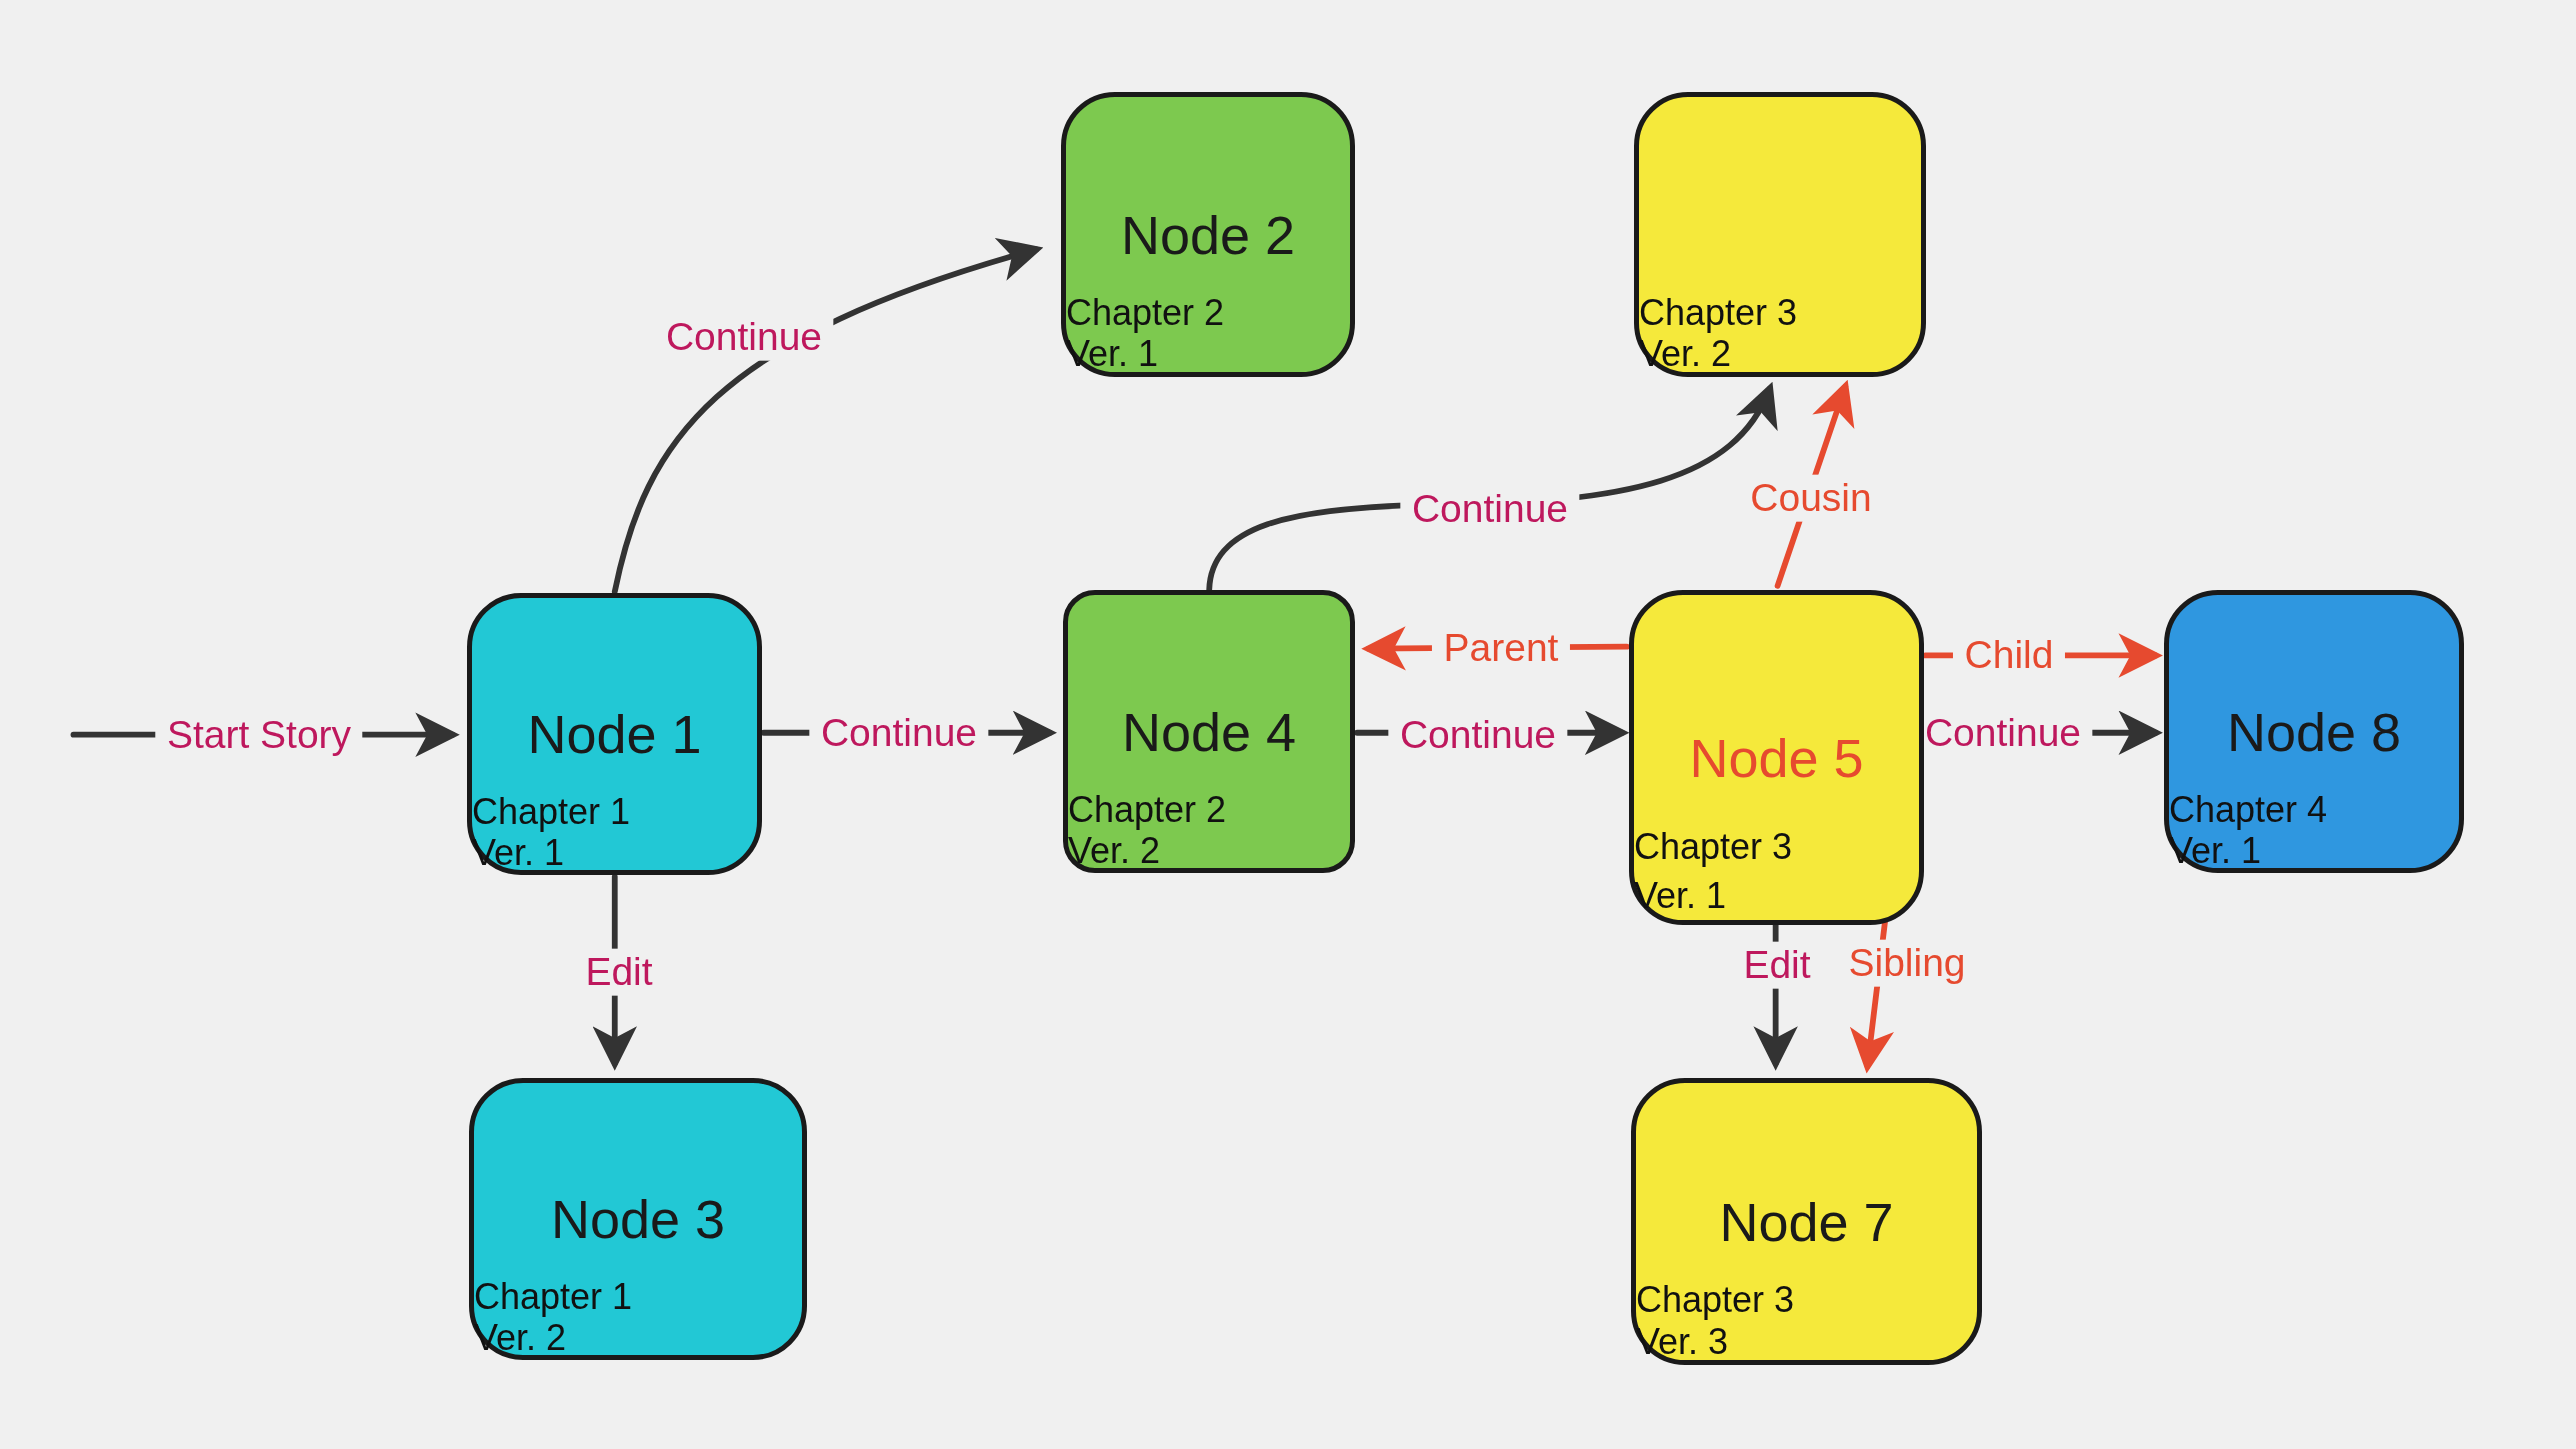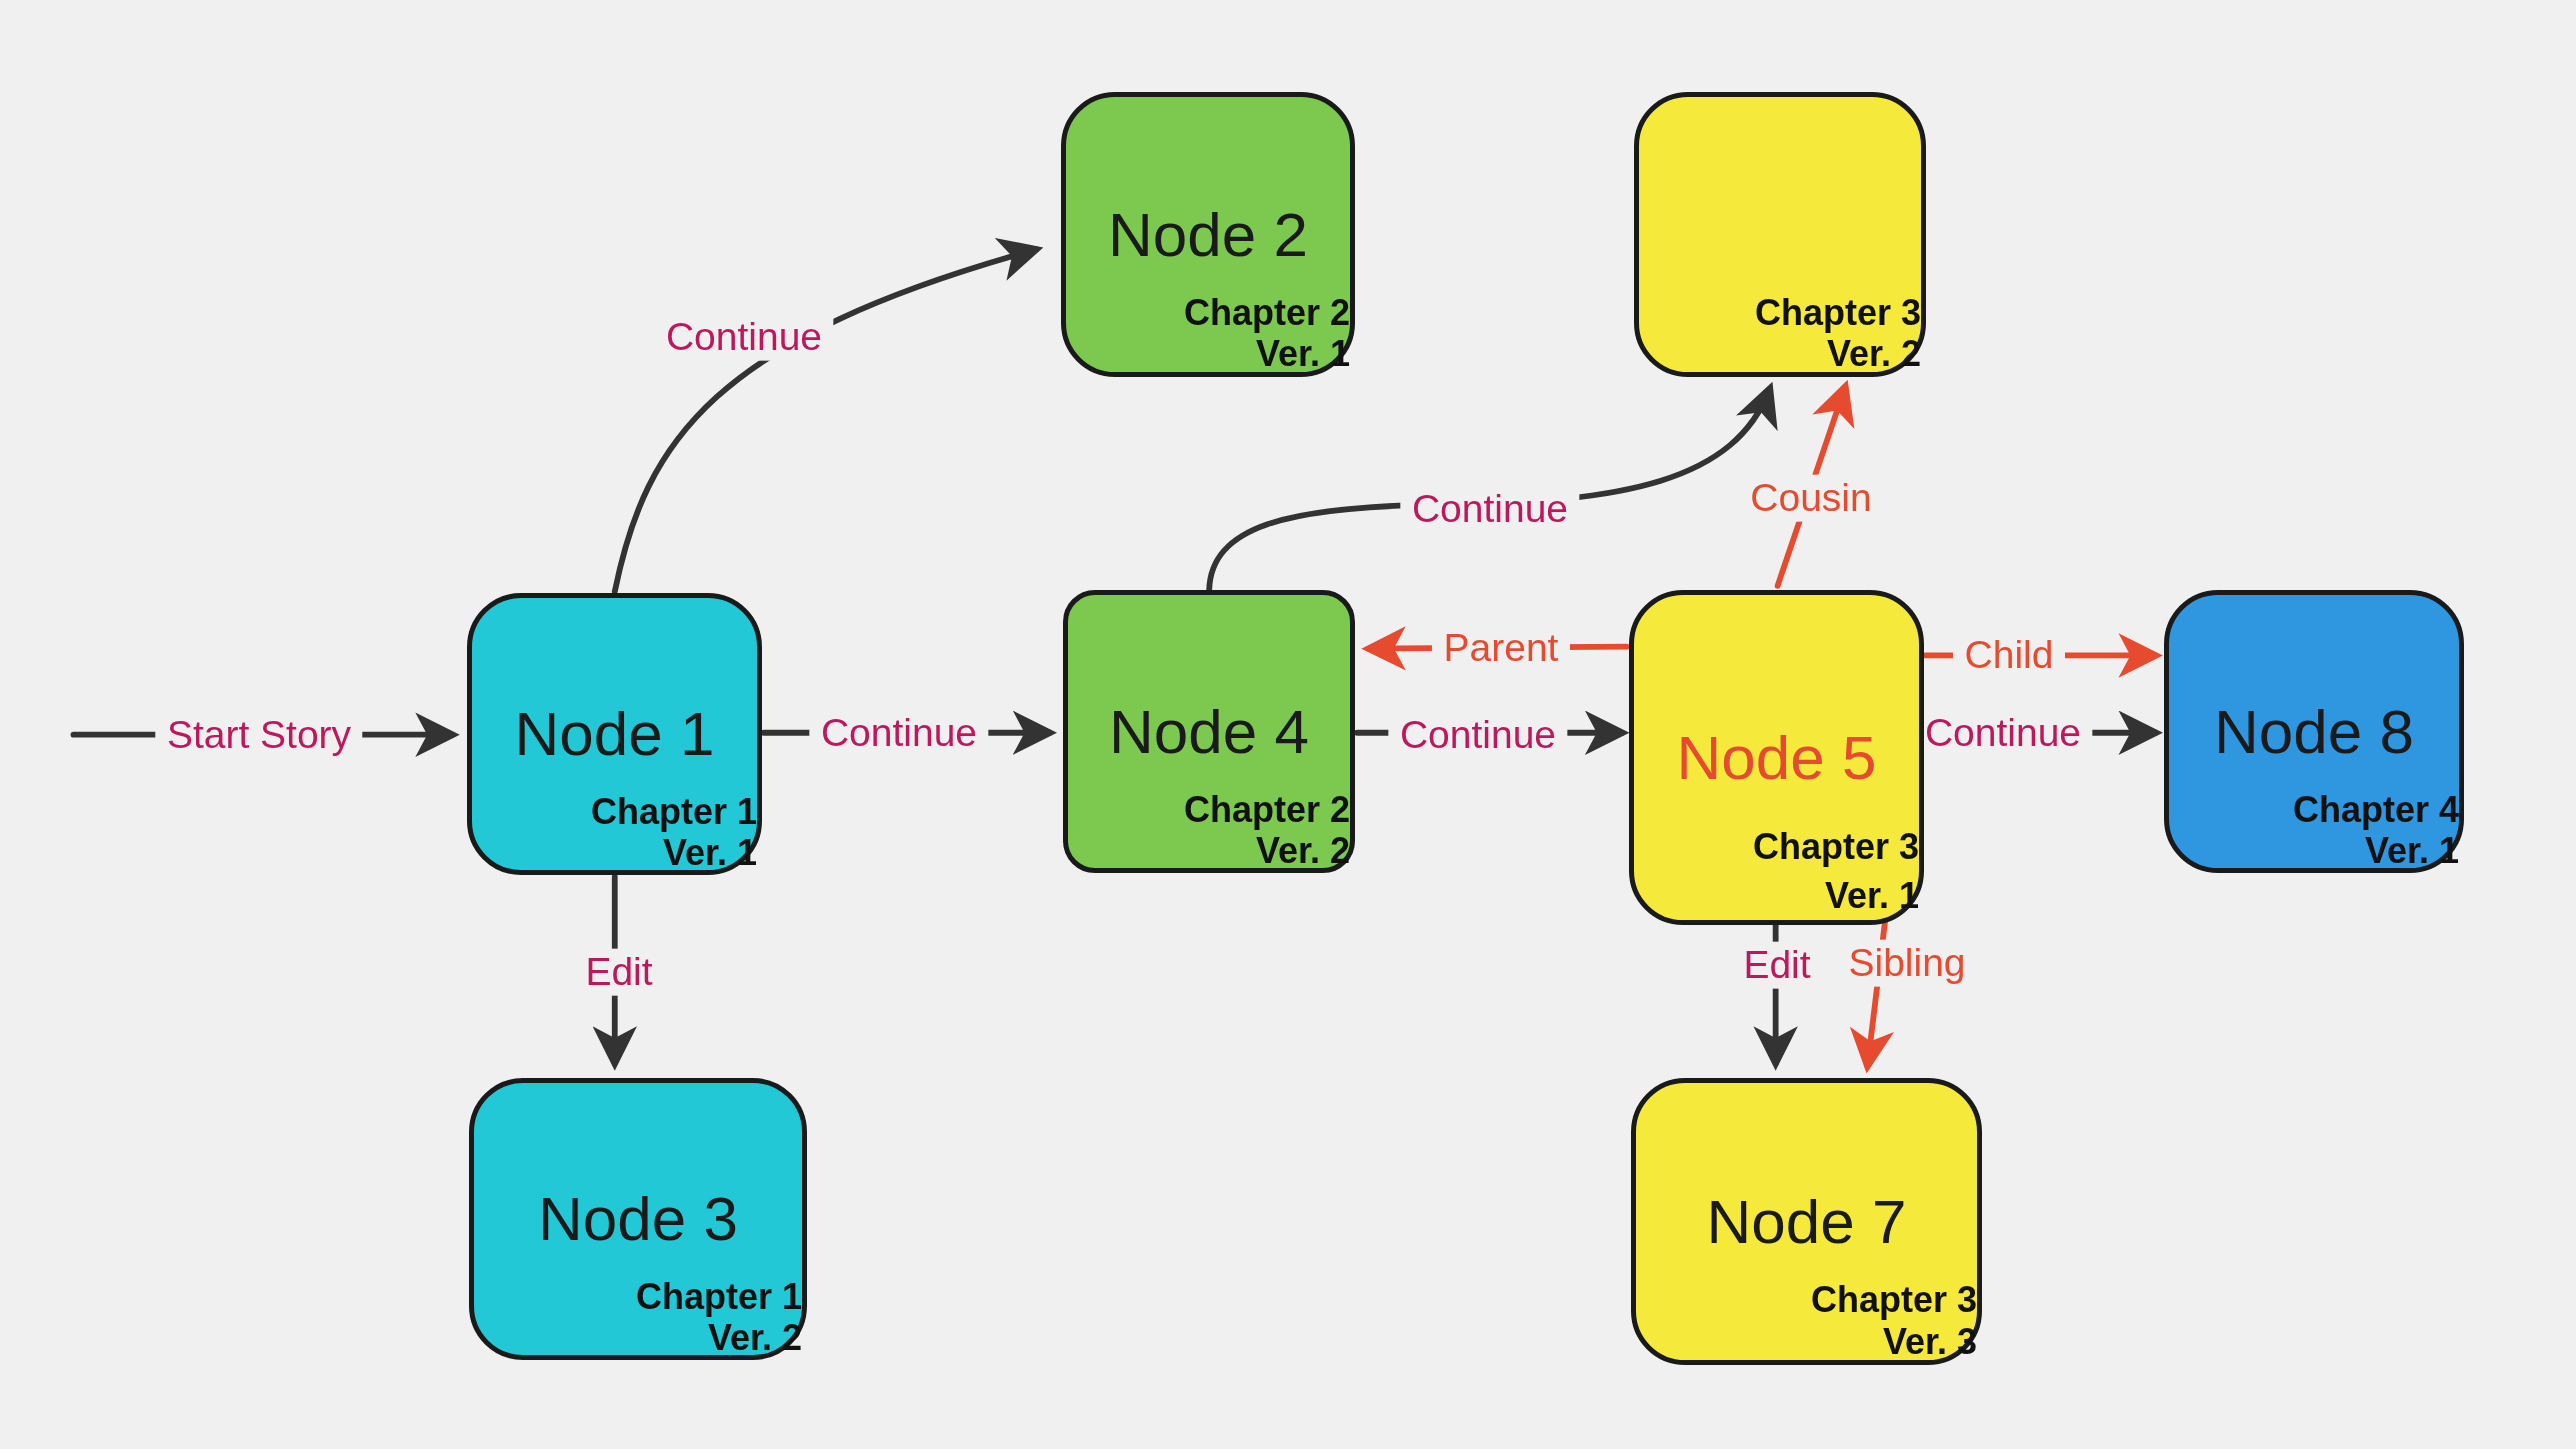--- a/index.html
+++ b/index.html
@@ -34,33 +34,33 @@
   .c-green  { background: var(--green,  #7DC94F); }
   .c-yellow { background: var(--yellow, #F5E93B); }
   .c-blue   { background: var(--blue,   #2F97E0); }
 
   .node-title {
     position: absolute;
     left: 0; right: 0;
     top: 50%;
     transform: translateY(-50%);
     text-align: center;
-    font-size: 62px;
+    font-size: 54px;
     line-height: 1;
     color: #1A1A1A;
     white-space: nowrap;
   }
   .node-title.red { color: var(--red, #E64A2F); }
   .node-chapter, .node-version {
     position: absolute;
     left: 0; right: 0;
-    text-align: right;
+    text-align: left;
     font-size: 36px;
     line-height: 1;
-    font-weight: bold;
+    font-weight: normal;
     color: #111111;
     white-space: nowrap;
   }
   .node-chapter { top: 72%; }
   .node-version { top: 87%; }
 
   .edge-label {
     position: absolute;
     transform: translate(-50%, -50%);
     background: var(--bg, #F0F0F0);

